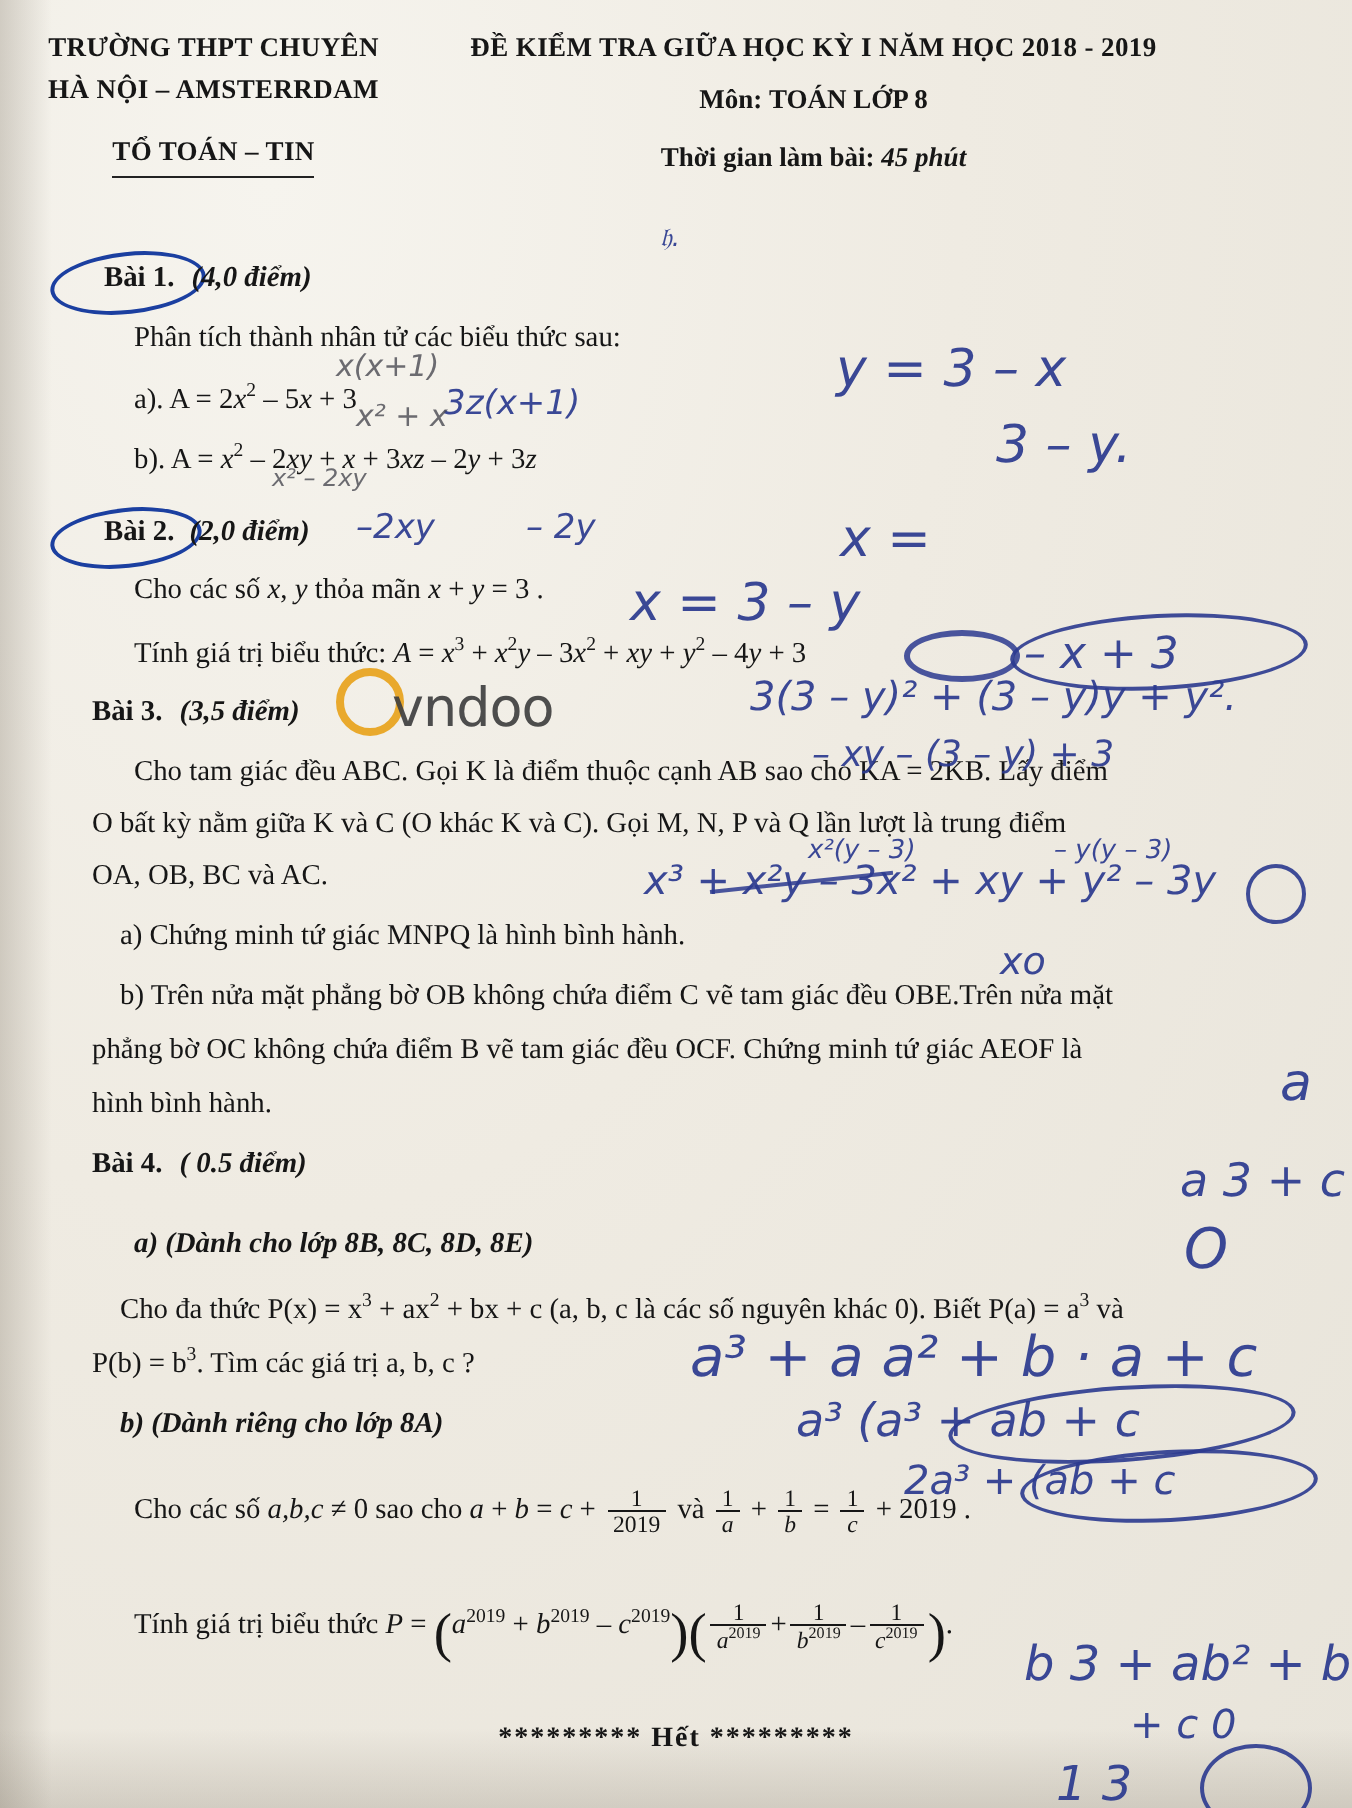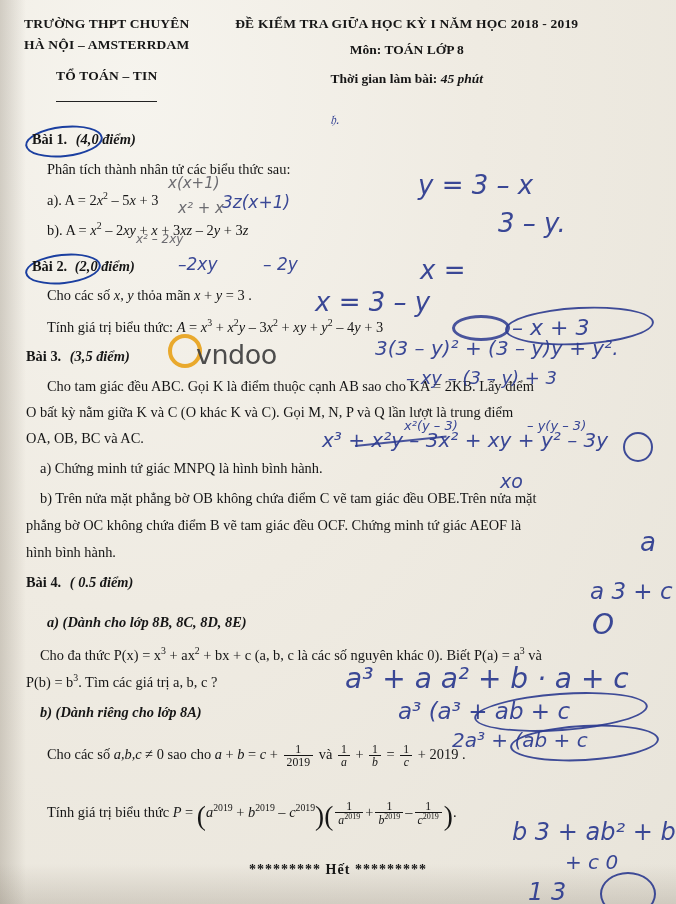--- a/index.html
+++ b/index.html
@@ -32,25 +32,25 @@
     position:absolute;top:14px;left:0;width:600px;
     display:flex;
   }
   .hdr-left{width:232px;text-align:center;}
   .hdr-right{width:420px;text-align:center;}
   .hdr-line{font-weight:bold;font-size:13.5px;letter-spacing:.2px;line-height:1.55;}
   .hdr-sub{font-size:13.5px;line-height:1.7;}
   .hdr-sub b{font-weight:bold;}
   .hdr-sub i{font-style:italic;font-weight:bold;}
   .underline-toan{
-    display:inline-block;border-bottom:1.3px solid #222;padding-bottom:14px;
-  }
-
-  
-  .line{position:absolute;font-size:14.4px;line-height:1.2;white-space:nowrap;}
+    display:inline-block;border-bottom:1.3px solid #222;padding-bottom:1px;
+  }
+
+  
+  .line{position:absolute;font-size:14.4px;line-height:1.2;white-space:nowrap;margin-left:20px;}
   .b{font-weight:bold;}
   .bi{font-weight:bold;font-style:italic;}
   .mi{font-style:italic;}
   sup{font-size:.68em;vertical-align:super;}
 
   
   .ellipse{
     position:absolute;border:2px solid #1b3fa0;border-radius:50%;
     transform:rotate(-6deg);
   }

